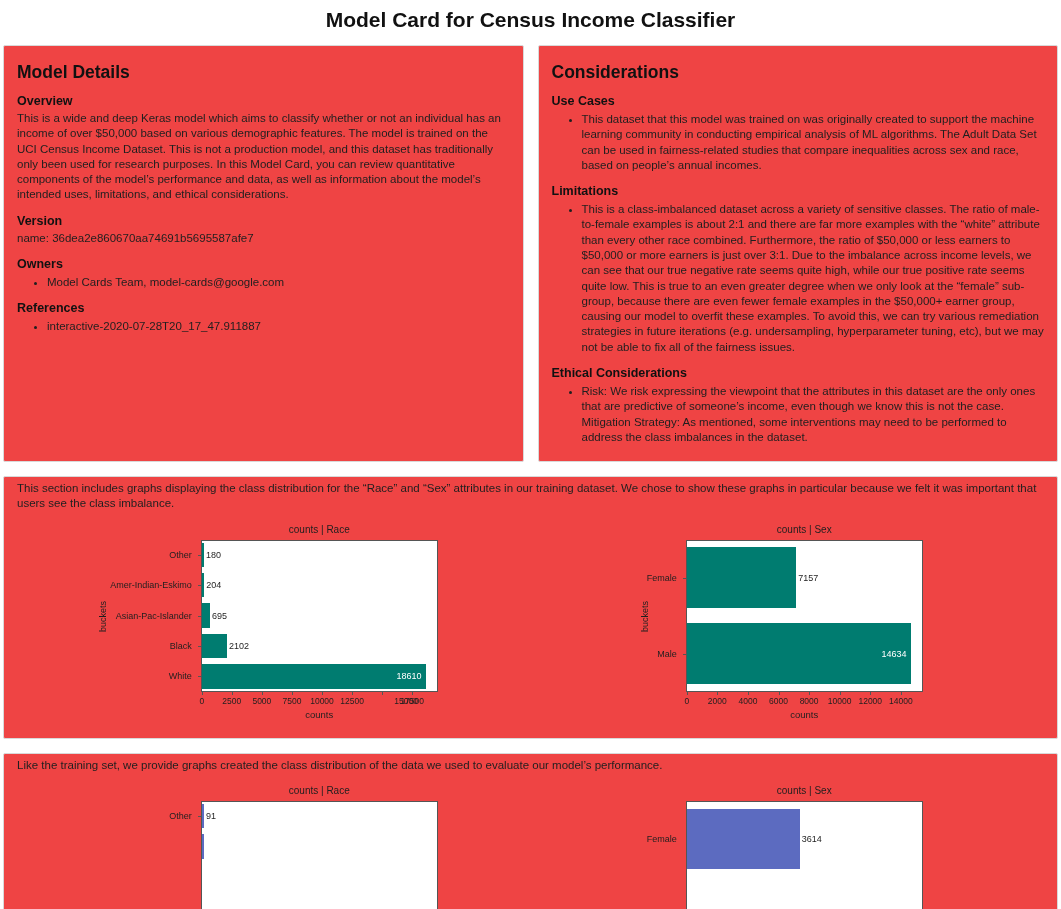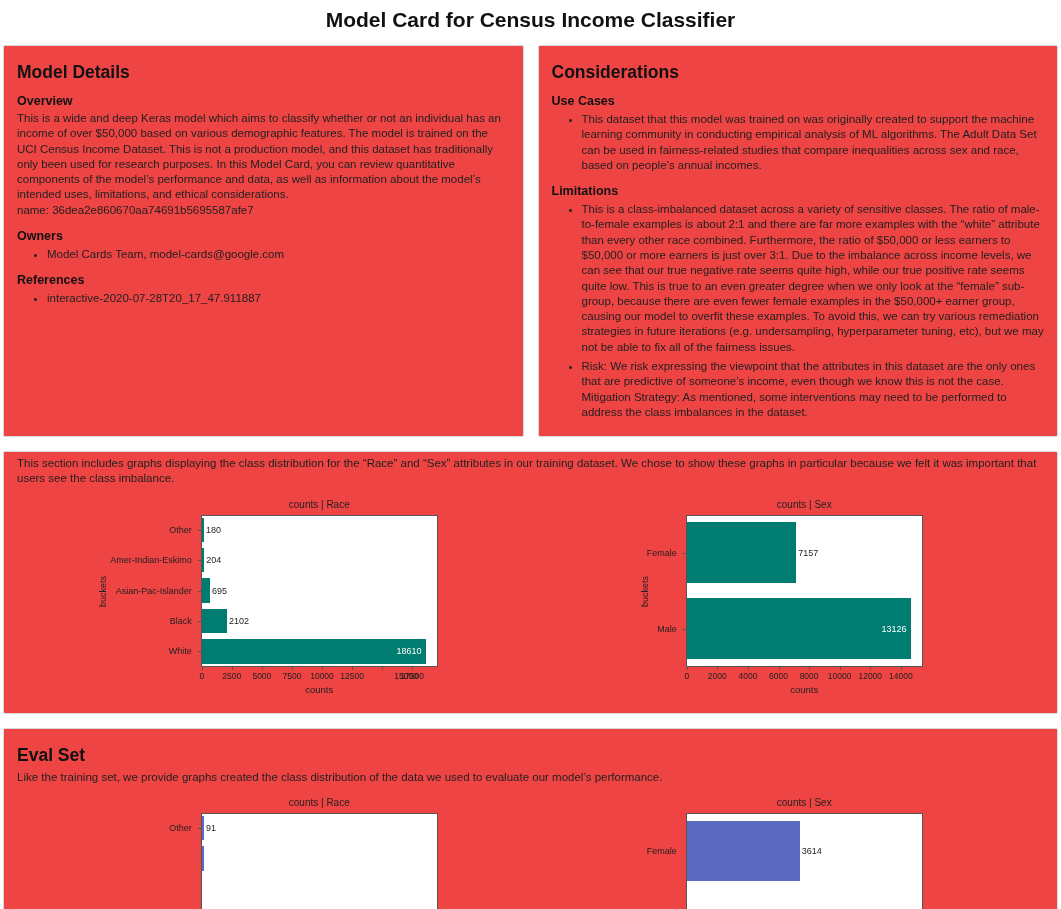--- a/index.html
+++ b/index.html
@@ -36,20 +36,21 @@
 <div class="page">
 
   <h1 class="page-title">Model Card for Census Income Classifier</h1>
 
   <div class="row">
 
     <section class="card">
       <h2>Model Details</h2>
       <h3>Overview</h3>
       <p>This is a wide and deep Keras model which aims to classify whether or not an individual has an income of over $50,000 based on various demographic features. The model is trained on the UCI Census Income Dataset. This is not a production model, and this dataset has traditionally only been used for research purposes. In this Model Card, you can review quantitative components of the model’s performance and data, as well as information about the model’s intended uses, limitations, and ethical considerations.</p>
+      <h3>Version</h3>
       <p>name: 36dea2e860670aa74691b5695587afe7</p>
       <h3>Owners</h3>
       <ul>
         <li>Model Cards Team, model-cards@google.com</li>
       </ul>
       <h3>References</h3>
       <ul>
         <li>interactive-2020-07-28T20_17_47.911887</li>
       </ul>
     </section>
@@ -57,20 +58,21 @@
     <section class="card">
       <h2>Considerations</h2>
       <h3>Use Cases</h3>
       <ul>
         <li>This dataset that this model was trained on was originally created to support the machine learning community in conducting empirical analysis of ML algorithms. The Adult Data Set can be used in fairness-related studies that compare inequalities across sex and race, based on people’s annual incomes.</li>
       </ul>
       <h3>Limitations</h3>
       <ul>
         <li>This is a class-imbalanced dataset across a variety of sensitive classes. The ratio of male-to-female examples is about 2:1 and there are far more examples with the “white” attribute than every other race combined. Furthermore, the ratio of $50,000 or less earners to $50,000 or more earners is just over 3:1. Due to the imbalance across income levels, we can see that our true negative rate seems quite high, while our true positive rate seems quite low. This is true to an even greater degree when we only look at the “female” sub-group, because there are even fewer female examples in the $50,000+ earner group, causing our model to overfit these examples. To avoid this, we can try various remediation strategies in future iterations (e.g. undersampling, hyperparameter tuning, etc), but we may not be able to fix all of the fairness issues.</li>
       </ul>
+      <h3>Ethical Considerations</h3>
       <ul>
         <li>
           <div>Risk: We risk expressing the viewpoint that the attributes in this dataset are the only ones that are predictive of someone’s income, even though we know this is not the case.</div>
           <div>Mitigation Strategy: As mentioned, some interventions may need to be performed to address the class imbalances in the dataset.</div>
         </li>
       </ul>
     </section>
 
   </div>
 
@@ -126,21 +128,21 @@
             <div class="bc-title" style="left: 48px; width: 237px; top: 0px;">counts | Sex</div>
             <div class="bc-ylabel" style="left: 2px; top: 62px; height: 60px; width: 11px;">buckets</div>
             <div class="bc-plot" style="left: 48px; top: 16px; width: 237px; height: 152px;"></div>
             <div class="bc-cat" style="left: 0px; width: 39px; top: 54px;">Female</div>
             <div class="bc-ytickmark" style="left: 45px; top: 54px;"></div>
             <div class="bc-bar" style="left: 49px; top: 23.6px; width: 109.456px; height: 60.8px; background: rgb(0, 124, 112);"></div>
             <div class="bc-val" style="top: 54px; left: 160.456px;">7157</div>
             <div class="bc-cat" style="left: 0px; width: 39px; top: 130px;">Male</div>
             <div class="bc-ytickmark" style="left: 45px; top: 130px;"></div>
             <div class="bc-bar" style="left: 49px; top: 99.6px; width: 223.805px; height: 60.8px; background: rgb(0, 124, 112);"></div>
-            <div class="bc-val bc-val-inside" style="top: 130px; left: 268.805px;">13126</div>
+            <div class="bc-val bc-val-inside" style="top: 130px; left: 268.805px;">14634</div>
             <div class="bc-xtickmark" style="left: 49px; top: 168px;"></div>
             <div class="bc-xticklabel" style="left: 27px; top: 172px;">0</div>
             <div class="bc-xtickmark" style="left: 79.587px; top: 168px;"></div>
             <div class="bc-xticklabel" style="left: 57.587px; top: 172px;">2000</div>
             <div class="bc-xtickmark" style="left: 110.174px; top: 168px;"></div>
             <div class="bc-xticklabel" style="left: 88.174px; top: 172px;">4000</div>
             <div class="bc-xtickmark" style="left: 140.761px; top: 168px;"></div>
             <div class="bc-xticklabel" style="left: 118.761px; top: 172px;">6000</div>
             <div class="bc-xtickmark" style="left: 171.348px; top: 168px;"></div>
             <div class="bc-xticklabel" style="left: 149.348px; top: 172px;">8000</div>
@@ -150,21 +152,20 @@
             <div class="bc-xticklabel" style="left: 210.522px; top: 172px;">12000</div>
             <div class="bc-xtickmark" style="left: 263.109px; top: 168px;"></div>
             <div class="bc-xticklabel" style="left: 241.109px; top: 172px;">14000</div>
             <div class="bc-xlabel" style="left: 48px; width: 237px; top: 185px;">counts</div>
           </div>
       </div>
     </div>
   </section>
 
   <section class="card wide">
-    <h2>Eval Set</h2>
     <p>Like the training set, we provide graphs created the class distribution of the data we used to evaluate our model’s performance.</p>
     <div class="charts-row">
       <div class="chart-half">
         <div class="bc" style="width: 356px; height: 200px;">
             <div class="bc-title" style="left: 105px; width: 237px; top: 0px;">counts | Race</div>
             <div class="bc-plot" style="left: 105px; top: 16px; width: 237px; height: 152px;"></div>
             <div class="bc-cat" style="left: 0px; width: 96px; top: 31.2px;">Other</div>
             <div class="bc-ytickmark" style="left: 102px; top: 31.2px;"></div>
             <div class="bc-bar" style="left: 106px; top: 19.04px; width: 2.21239px; height: 24.32px; background: rgb(92, 107, 192);"></div>
             <div class="bc-val" style="top: 31.2px; left: 110.212px;">91</div>

